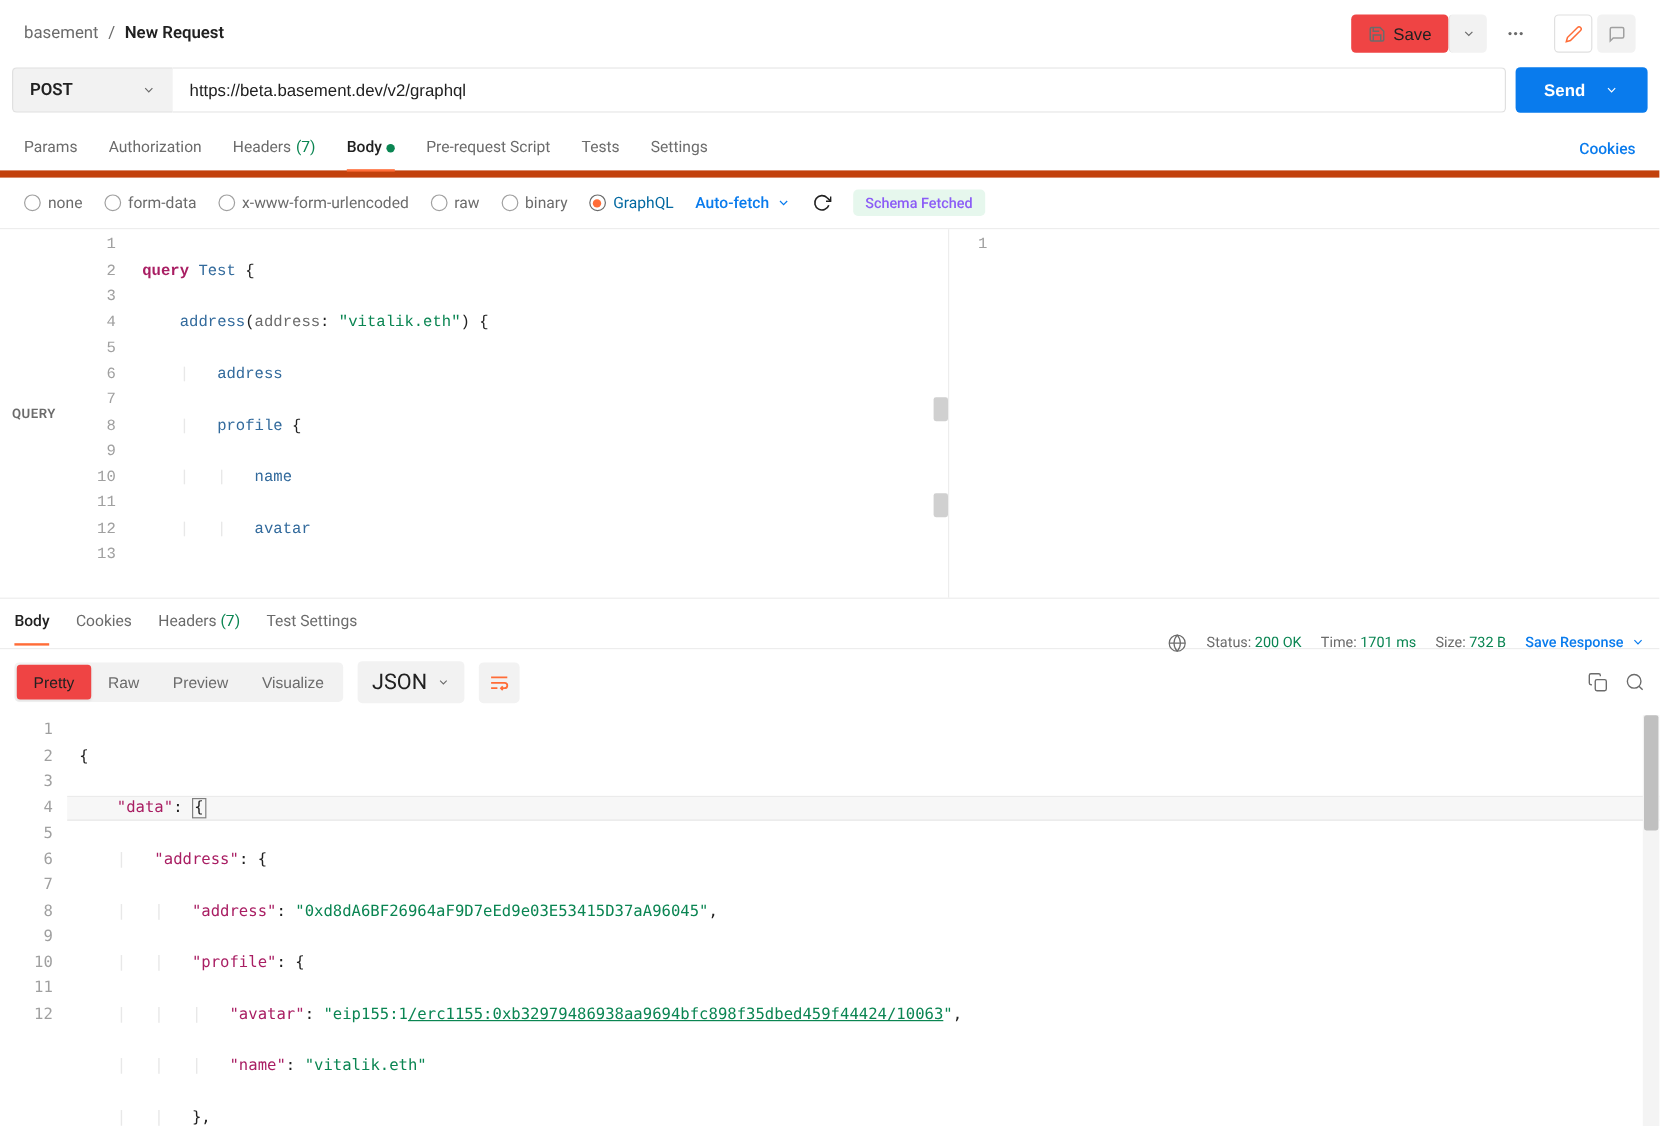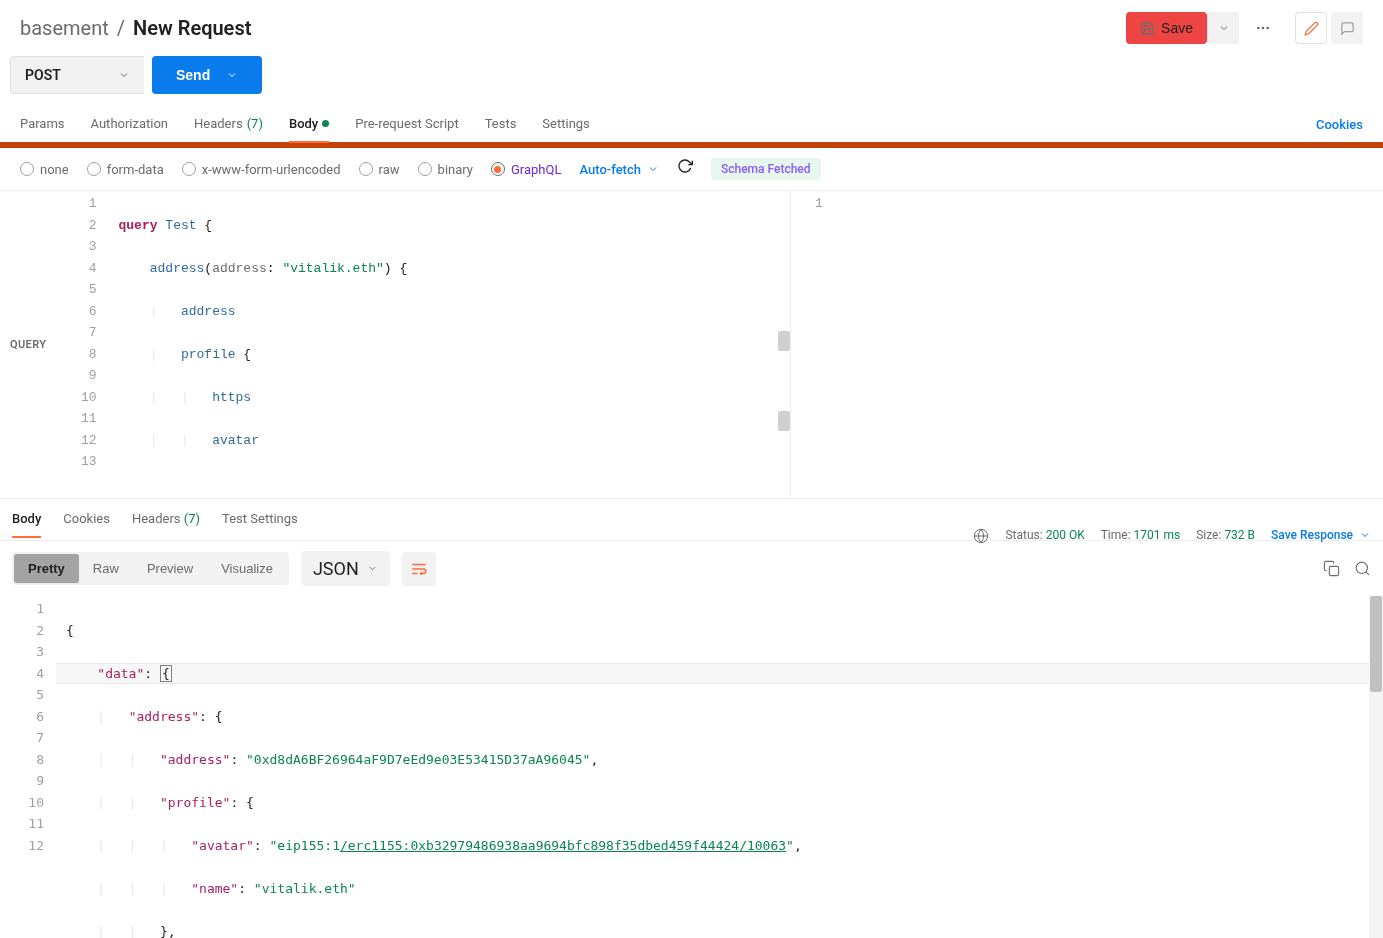--- a/index.html
+++ b/index.html
@@ -1,19 +1,19 @@
 <!DOCTYPE html>
 <html><head>
 <meta charset="utf-8">
 <style>
 * { box-sizing: border-box; margin: 0; padding: 0; }
 body { font-family: -apple-system, BlinkMacSystemFont, "Segoe UI", Roboto, sans-serif; font-size: 13px; color: #212121; background: #fff; }
 
 .header { display: flex; align-items: center; padding: 8px 20px; height: 56px; }
-.breadcrumb { display: flex; align-items: center; gap: 8px; color: #6b6b6b; font-size: 20px; justify-content: flex-end; }
+.breadcrumb { display: flex; align-items: center; gap: 8px; color: #6b6b6b; font-size: 14px; justify-content: flex-end; }
 .breadcrumb .current { color: #212121; font-weight: 600; }
 .header-right { margin-left: auto; display: flex; align-items: center; gap: 8px; }
 .save-btn { display: flex; align-items: center; gap: 6px; background: #ef4444; border: none; padding: 7px 14px; border-radius: 4px; cursor: pointer; color: #212121; font-size: 14px; font-weight: 500; }
 .icon-btn { width: 32px; height: 32px; display: flex; align-items: center; justify-content: center; border: none; background: transparent; cursor: pointer; border-radius: 4px; }
 .icon-btn-grey { background: #f2f2f2; }
 .icon-btn-outlined { border: 1px solid #e0e0e0; background: #fff; }
 .icon-btn-outlined-orange svg { stroke: #ff6c37; }
 
 .url-row { display: flex; gap: 8px; padding: 0 10px 12px 10px; }
 .method-select { display: flex; align-items: center; gap: 8px; background: #f2f2f2; border: 1px solid #e0e0e0; border-radius: 4px 0 0 4px; padding: 10px 14px; font-weight: 600; font-size: 14px; color: #212121; width: 134px; justify-content: space-between; cursor: pointer; border-right: none; }
@@ -21,21 +21,21 @@
 .send-btn { background: #097bed; color: #fff; border: none; border-radius: 4px; padding: 10px 24px; font-size: 14px; font-weight: 600; display: flex; align-items: center; gap: 16px; cursor: pointer; }
 .send-btn .chev { margin-left: auto; }
 
 .tabs { display: flex; align-items: center; padding: 0 20px; border-bottom: 6px solid #c2410c; height: 42px; }
 .tab { padding: 10px 0; margin-right: 26px; font-size: 13px; color: #6b6b6b; cursor: pointer; border-bottom: 2px solid transparent; display: flex; align-items: center; gap: 4px; }
 .tab.active { color: #212121; font-weight: 500; border-bottom-color: #ff6c37; }
 .tab .count { color: #0a8552; }
 .tab .dot { width: 7px; height: 7px; border-radius: 50%; background: #0a8552; }
 .tabs .right { margin-left: auto; color: #097bed; font-weight: 500; cursor: pointer; }
 
-.body-types { display: flex; padding: 10px 20px; gap: 18px; font-size: 13px; border-bottom: 1px solid #ededed; }
+.body-types { display: flex; align-items: center; padding: 10px 20px; gap: 18px; font-size: 13px; border-bottom: 1px solid #ededed; }
 .radio-item { display: flex; align-items: center; gap: 6px; color: #6b6b6b; cursor: pointer; }
 .radio { width: 14px; height: 14px; border: 1.5px solid #a0a0a0; border-radius: 50%; display: flex; align-items: center; justify-content: center; }
 .radio.checked { border-color: #6b6b6b; }
 .radio.checked::after { content: ''; width: 7px; height: 7px; background: #ff6c37; border-radius: 50%; }
 .auto-fetch { color: #097bed; font-weight: 500; display: flex; align-items: center; gap: 6px; cursor: pointer; }
 .schema-badge { background: #e6f7ed; color: #8b5cf6; padding: 4px 10px; border-radius: 4px; font-size: 12px; font-weight: 500; }
 .refresh-icon { width: 16px; height: 16px; cursor: pointer; }
 
 .editor-section { display: flex; height: 308px; border-bottom: 1px solid #ededed; }
 .editor-pane { flex: 1; display: flex; flex-direction: row; position: relative; }
@@ -60,21 +60,21 @@
 .rtab { padding: 10px 0; margin-right: 22px; font-size: 13px; color: #6b6b6b; cursor: pointer; border-bottom: 2px solid transparent; }
 .rtab.active { color: #212121; font-weight: 500; border-bottom-color: #ff6c37; }
 .rtab .count { color: #0a8552; }
 .response-meta { margin-left: auto; display: flex; align-items: flex-start; gap: 16px; font-size: 12px; color: #6b6b6b; margin-top: 32px; }
 .response-meta .val { color: #0a8552; }
 .save-response { color: #097bed; font-weight: 500; cursor: pointer; display: flex; align-items: center; gap: 6px; }
 
 .view-toolbar { display: flex; align-items: center; padding: 10px 12px; gap: 4px; }
 .view-toggle { display: flex; background: #f2f2f2; border-radius: 4px; padding: 2px; }
 .view-toggle button { border: none; background: transparent; padding: 7px 14px; font-size: 13px; color: #6b6b6b; cursor: pointer; border-radius: 3px; }
-.view-toggle button.active { background: #a3a3a3; color: #212121; font-weight: 700; box-shadow: 0 1px 2px rgba(0,0,0,0.06); }
+.view-toggle button.active { background: #ef4444; color: #212121; font-weight: 400; box-shadow: 0 1px 2px rgba(0,0,0,0.06); }
 .format-select { display: flex; align-items: center; gap: 8px; background: #f2f2f2; border-radius: 4px; padding: 7px 12px; font-size: 18px; cursor: pointer; margin-left: 8px; }
 .wrap-btn { width: 34px; height: 34px; display: flex; align-items: center; justify-content: center; background: #f2f2f2; border-radius: 4px; cursor: pointer; margin-left: 8px; }
 .toolbar-right { margin-left: auto; display: flex; gap: 14px; align-items: center; }
 
 .response-body { display: flex; font-family: "SFMono-Regular", Consolas, monospace; font-size: 13px; line-height: 21.5px; position: relative; }
 .response-body .gutter { width: 56px; color: #a0a0a0; }
 .jkey { color: #a91e63; }
 .jstr { color: #0a8552; }
 .jurl { text-decoration: underline; }
 .scroll-track { position: absolute; right: 0; top: 0; bottom: 0; width: 14px; background: #f4f4f4; }
@@ -129,20 +129,21 @@
   </div>
 </div>
 
 <div class="url-row">
   <div class="method-select">
     <span>POST</span>
     <svg width="12" height="12" viewBox="0 0 24 24" fill="none" stroke="#6b6b6b" stroke-width="2">
         <polyline points="6 9 12 15 18 9"></polyline>
       </svg>
   </div>
+  <input class="url-input" value="https://beta.basement.dev/v2/graphql" style="">
   <button class="send-btn">
     <span>Send</span>
     <svg class="chev" width="12" height="12" viewBox="0 0 24 24" fill="none" stroke="#fff" stroke-width="2">
         <polyline points="6 9 12 15 18 9"></polyline>
       </svg>
   </button>
 </div>
 
 <div class="tabs">
   <div class="tab">Params</div>
@@ -177,21 +178,21 @@
   <div class="radio-item">
       <span class="radio"></span>
       <span>raw</span>
     </div>
   <div class="radio-item">
       <span class="radio"></span>
       <span>binary</span>
     </div>
   <div class="radio-item">
       <span class="radio checked"></span>
-      <span style="color:#6d28d9">GraphQL</span>
+      <span style="color:#0369a1">GraphQL</span>
     </div>
   <div class="auto-fetch">
     <span>Auto-fetch</span>
     <svg width="12" height="12" viewBox="0 0 24 24" fill="none" stroke="#097bed" stroke-width="2">
         <polyline points="6 9 12 15 18 9"></polyline>
       </svg>
   </div>
   <svg class="refresh-icon" width="16" height="16" viewBox="0 0 24 24" fill="none" stroke="#212121" stroke-width="2">
       <polyline points="23 4 23 10 17 10"></polyline>
       <path d="M20.49 15a9 9 0 1 1-2.12-9.36L23 10"></path>
@@ -216,21 +217,21 @@
           <div>10</div>
           <div>11</div>
           <div>12</div>
           <div>13</div>
       </div>
       <div class="code-lines">
 <div class="line"><span class="kw">query</span><span class="nm"> Test </span><span class="punc">{</span></div>
 <div class="line"><span>    </span><span class="nm">address</span><span class="punc">(</span><span class="arg">address</span><span class="punc">: </span><span class="str">"vitalik.eth"</span><span class="punc">) {</span></div>
 <div class="line"><span class="ind-guide">    |   </span><span class="nm">address</span></div>
 <div class="line"><span class="ind-guide">    |   </span><span class="nm">profile</span><span class="punc"> {</span></div>
-<div class="line"><span class="ind-guide">    |   |   </span><span class="nm">https</span></div>
+<div class="line"><span class="ind-guide">    |   |   </span><span class="nm">name</span></div>
 <div class="line"><span class="ind-guide">    |   |   </span><span class="nm">avatar</span></div>
 
 
 
 
 
 
 
       </div>
       <div class="fold-handle" style="top:140px"></div>

